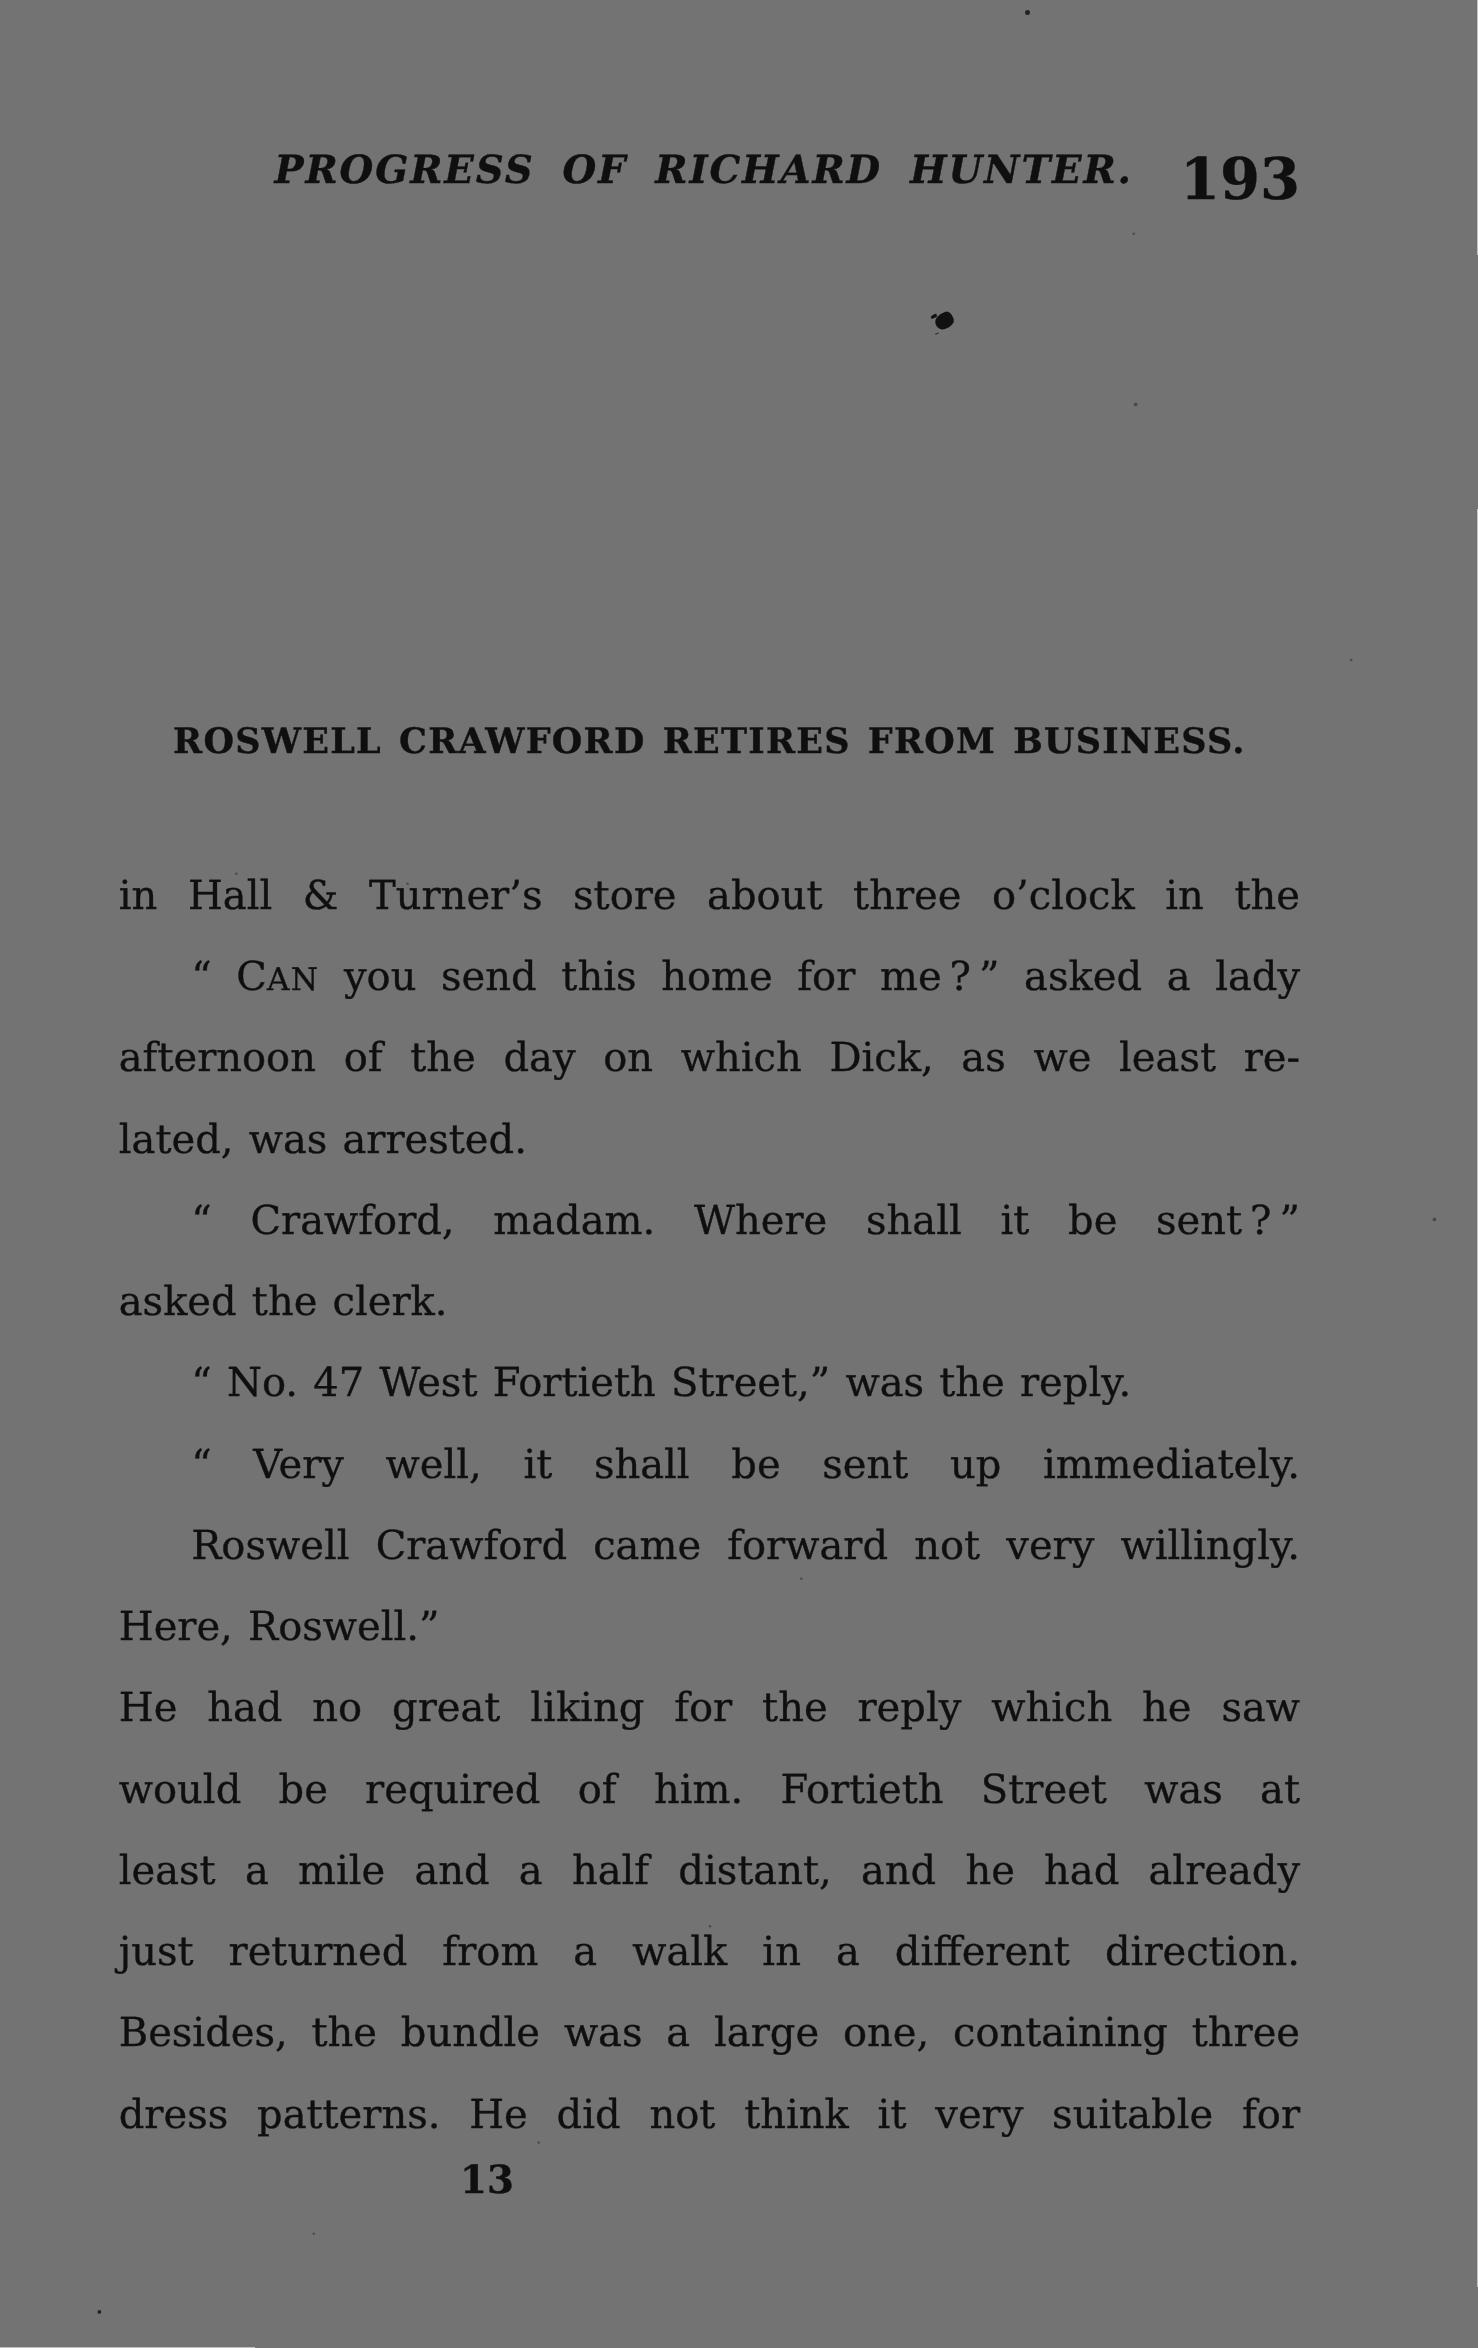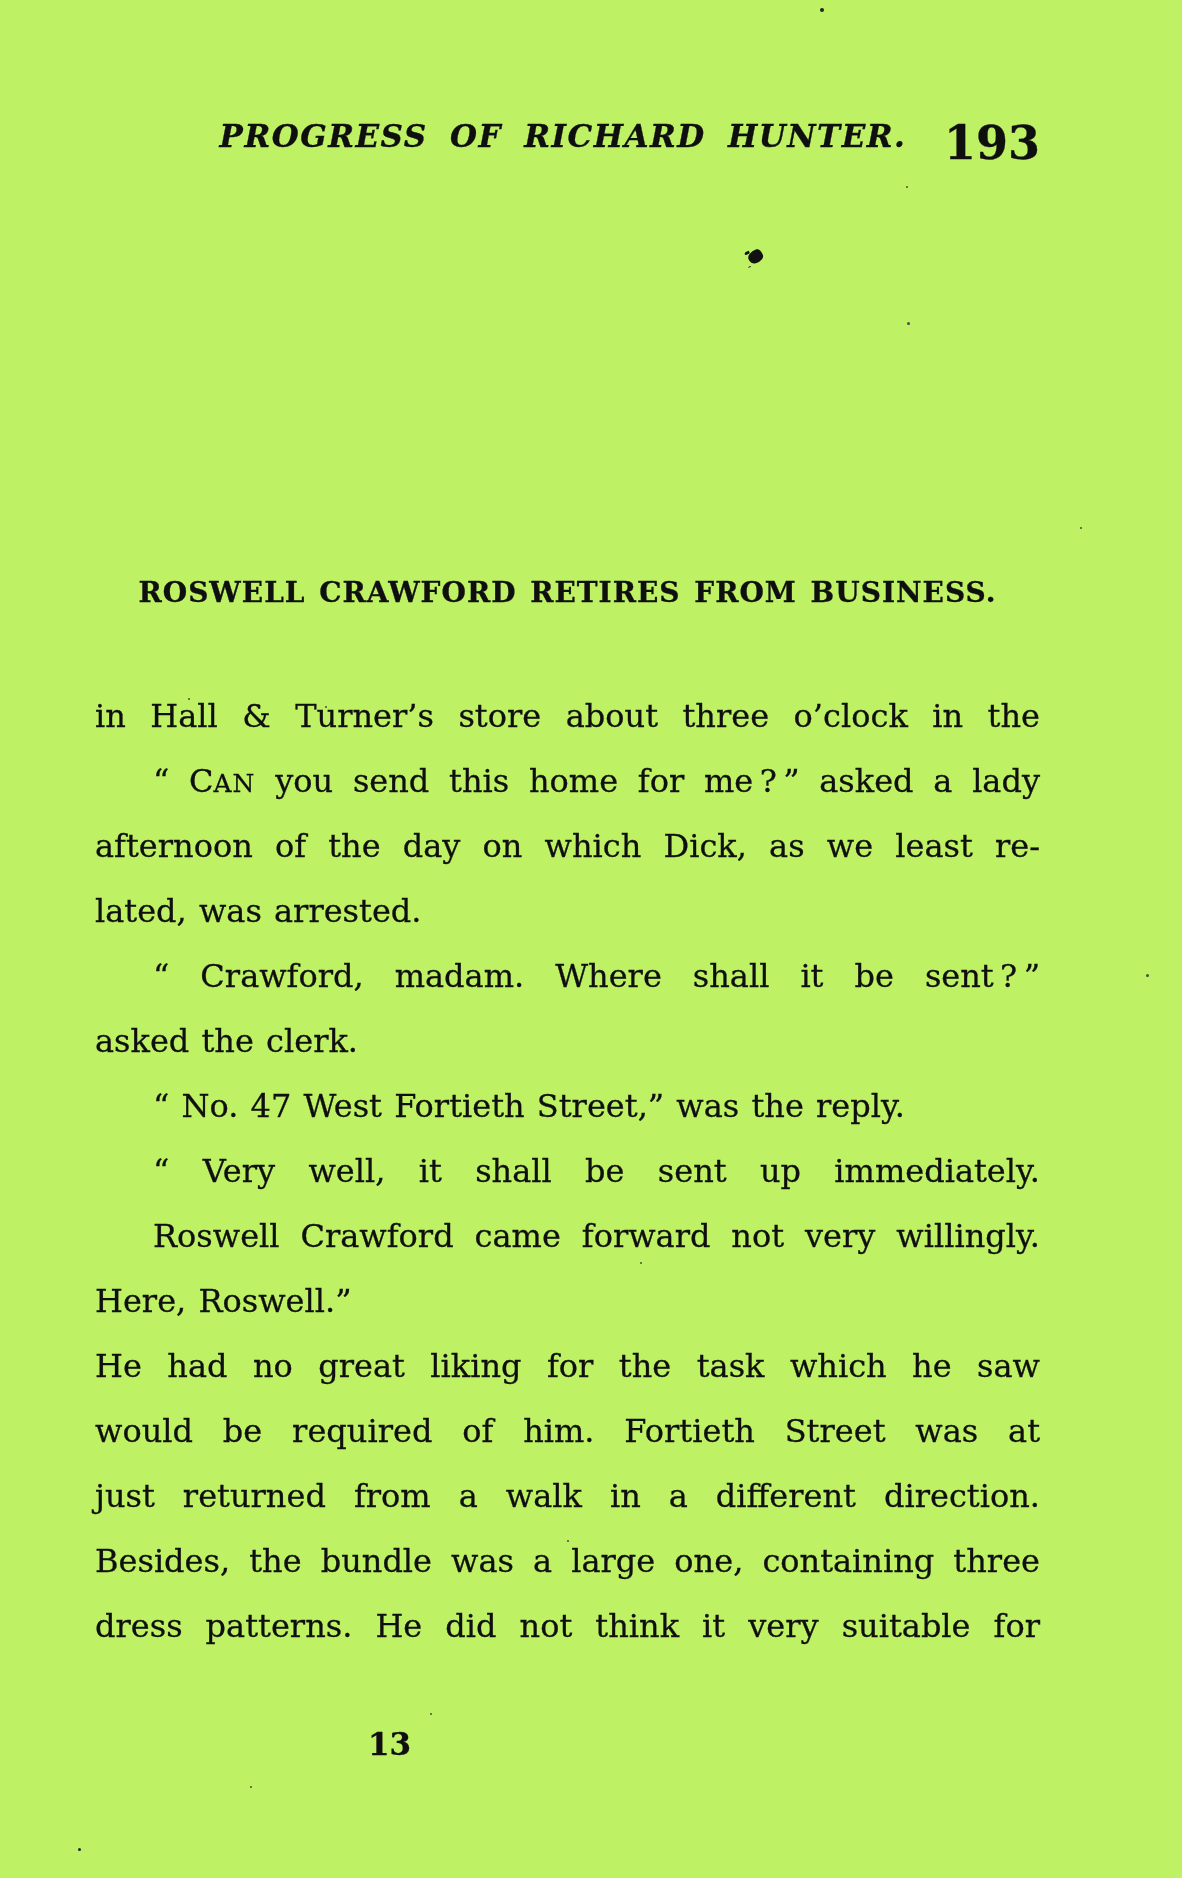--- a/index.html
+++ b/index.html
@@ -1,20 +1,20 @@
 <!DOCTYPE html>
 <html><head>
 <meta charset="utf-8">
 <style>
   html, body { margin: 0; padding: 0; background: #ffffff; }
   .page {
     position: relative;
     width: 1182px;
     height: 1878px;
-    background: #bef264;
+    background: #737373;
     font-family: "DejaVu Serif", serif;
     color: #0f0f0f;
     overflow: hidden;
     -webkit-text-stroke: 0.3px #151515;
   }
 
   
   .running-title {
     position: absolute;
     top: 118px; left: 0; right: 0;
@@ -123,22 +123,23 @@
     <div class="ln just">in Hall &amp; Turner’s store about three o’clock in the</div>
     <div class="ln just ind"><span>“ C</span><span class="sc">AN</span><span> you send this home for me ? ” asked a lady</span></div>
     <div class="ln just">afternoon of the day on which Dick, as we least re-</div>
     <div class="ln left">lated, was arrested.</div>
     <div class="ln just ind">“ Crawford, madam. Where shall it be sent ? ”</div>
     <div class="ln left">asked the clerk.</div>
     <div class="ln left ind">“ No. 47 West Fortieth Street,” was the reply.</div>
     <div class="ln just ind">“ Very well, it shall be sent up immediately.</div>
     <div class="ln just ind">Roswell Crawford came forward not very willingly.</div>
     <div class="ln left">Here, Roswell.”</div>
-    <div class="ln just">He had no great liking for the task which he saw</div>
+    <div class="ln just">He had no great liking for the reply which he saw</div>
     <div class="ln just">would be required of him. Fortieth Street was at</div>
+    <div class="ln just">least a mile and a half distant, and he had already</div>
     <div class="ln just">just returned from a walk in a different direction.</div>
     <div class="ln just">Besides, the bundle was a large one, containing three</div>
     <div class="ln just">dress patterns. He did not think it very suitable for</div>
   </main>
 
   <div class="signature">13</div>
 
   <span class="speck s1"></span>
   <span class="speck s2"></span>
   <span class="speck s3"></span>

